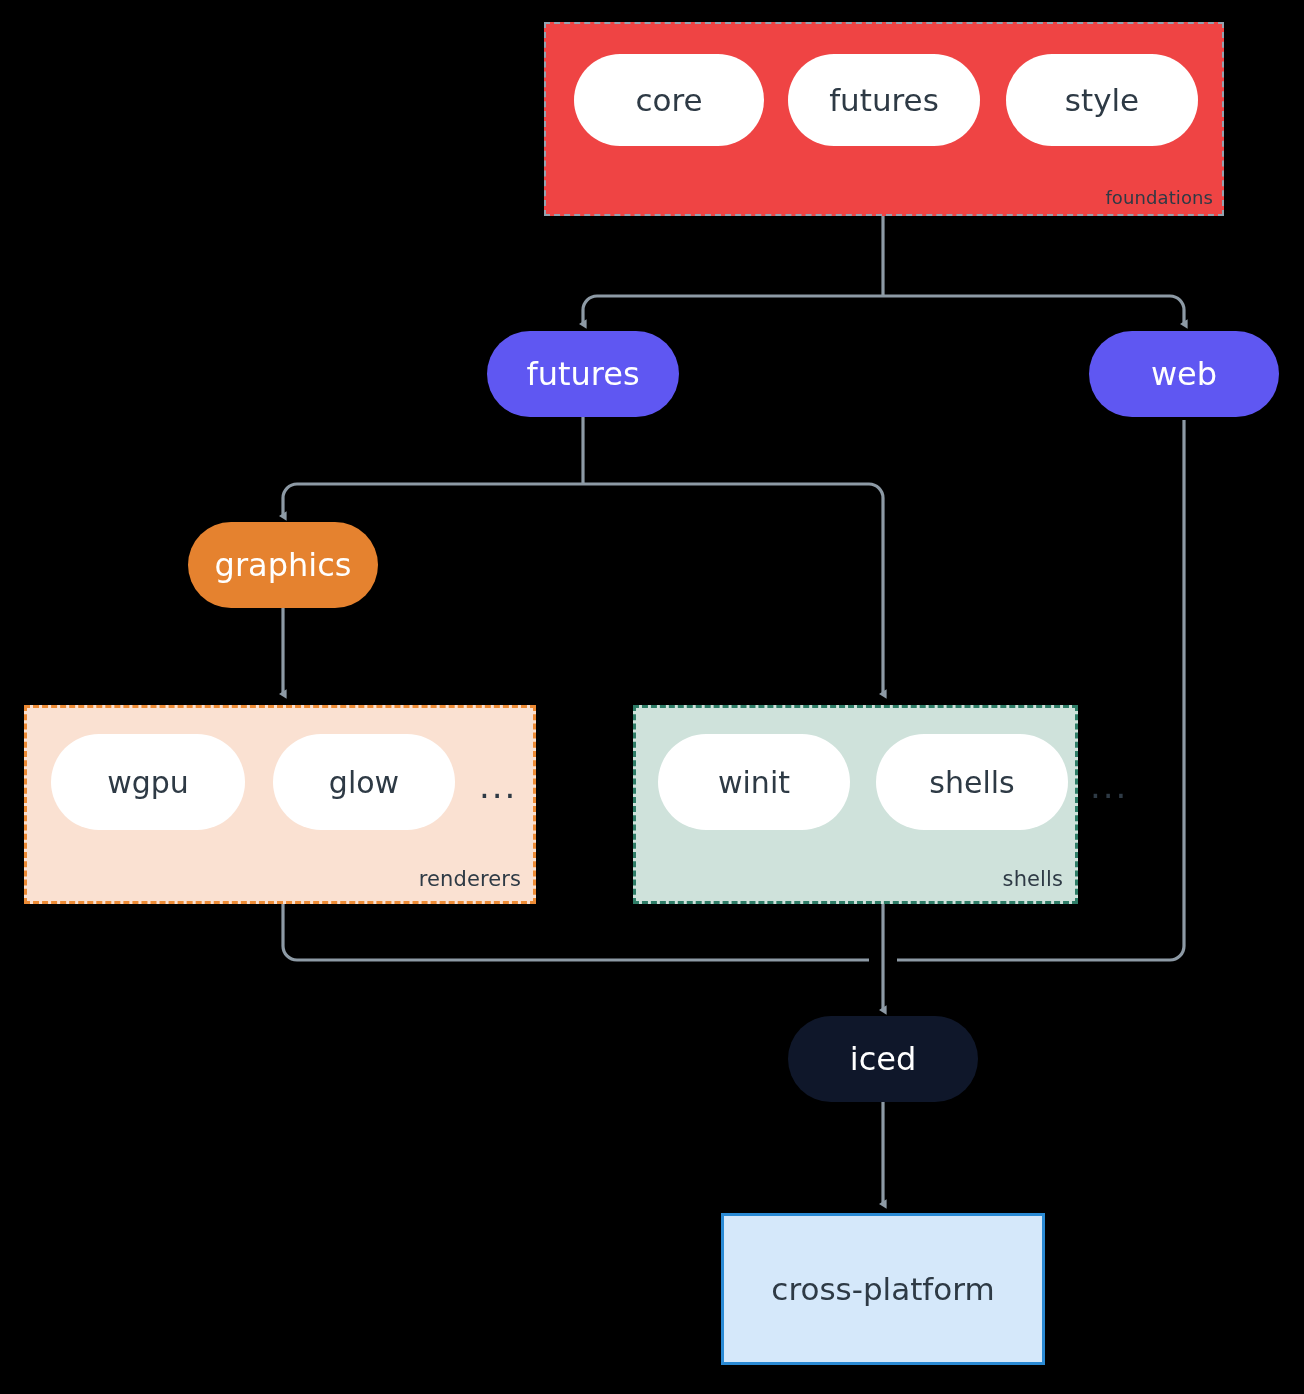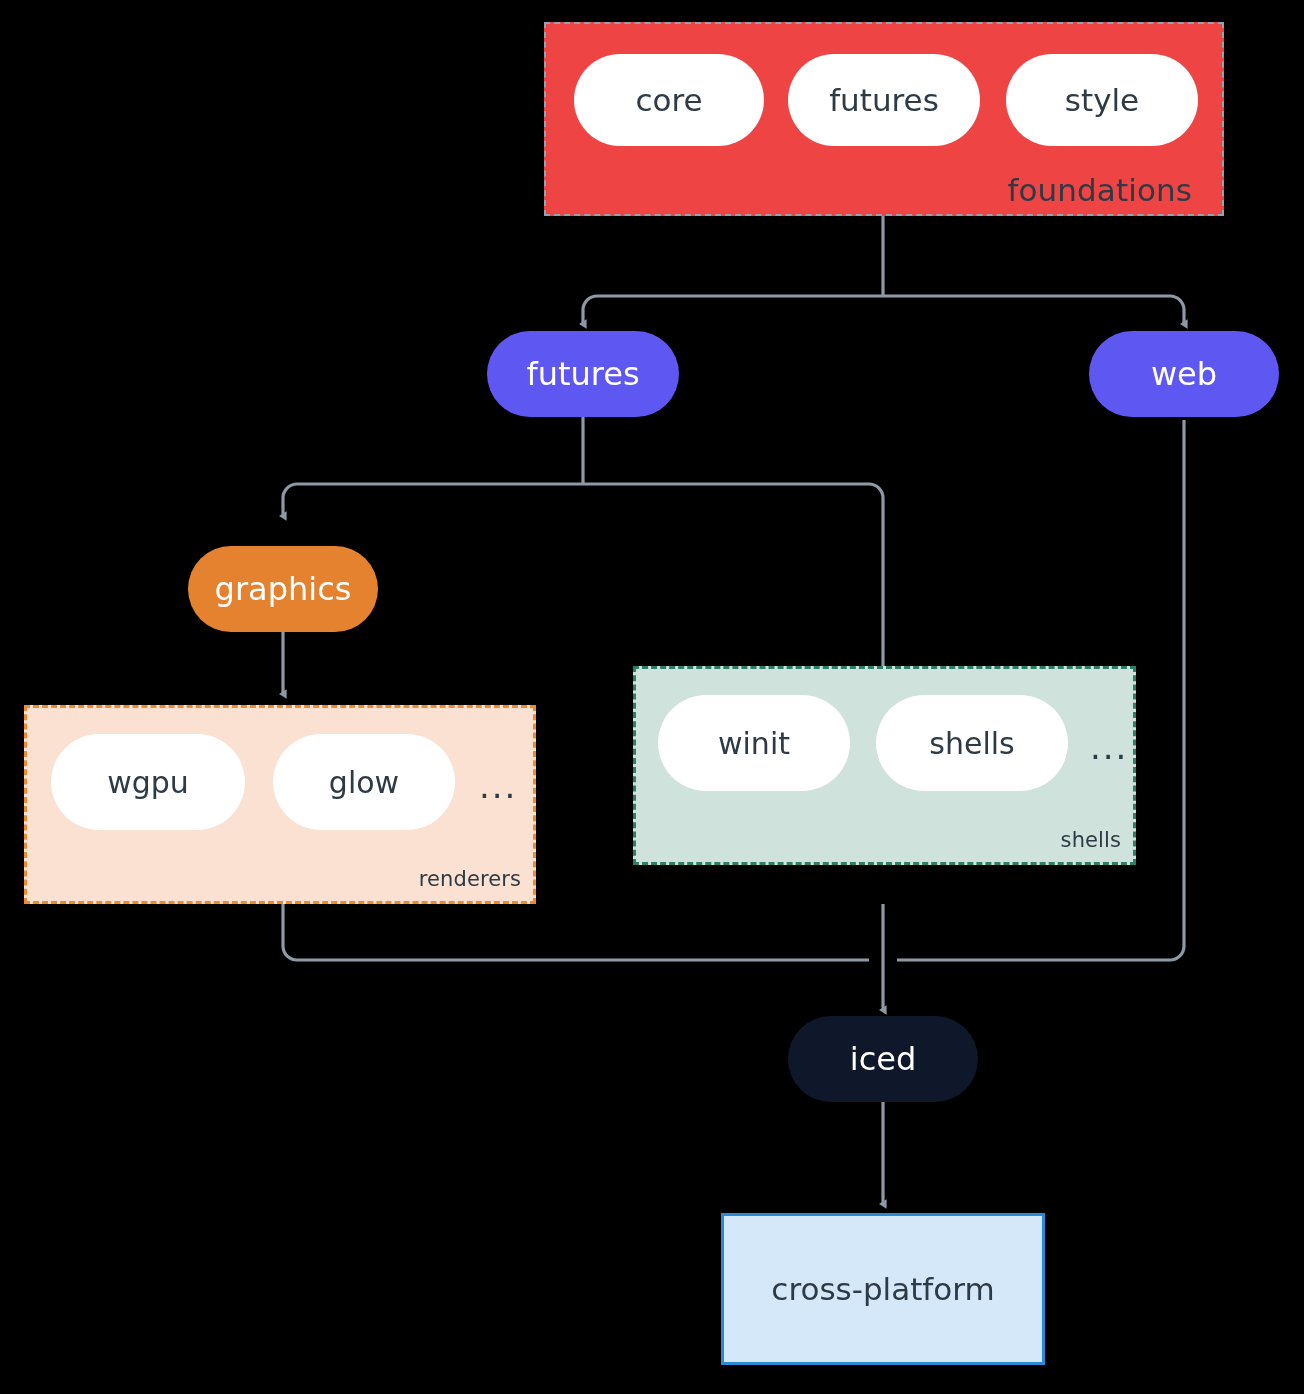--- a/index.html
+++ b/index.html
@@ -35,23 +35,23 @@
     background: #FAE1D2;
     border: 3px dashed #ED8B35;
     padding-left: 31px;
   }
   .group-shells {
     background: #CFE2DB;
     border: 3px dashed #2E7D67;
   }
   .group-label {
     position: absolute;
-    right: 30px;
+    right: 9px;
     bottom: 6px;
-    font-size: 31px;
+    font-size: 18px;
     color: #2E3A45;
     letter-spacing: 0.1px;
     white-space: nowrap;
   }
   .group-renderers .group-label,
   .group-shells .group-label {
     font-size: 21px;
     right: 12px;
     bottom: 10px;
   }
@@ -154,36 +154,36 @@
   </div>
 
   <div class="node-pill node-native" style="left:487px; top:331px; width:192px; height:86px;">
     <span>futures</span>
   </div>
 
   <div class="node-pill node-web" style="left:1089px; top:331px; width:190px; height:86px;">
     <span>web</span>
   </div>
 
-  <div class="node-pill node-graphics" style="left:188px; top:522px; width:190px; height:86px;margin-top:24px;">
+  <div class="node-pill node-graphics" style="left:188px; top:522px; width:190px; height:86px;">
     <span>graphics</span>
   </div>
 
   <div class="group-box group-renderers" style="left:24px; top:705px; width:512px; height:199px;">
     <div class="pill-white small" style="left:24px; top:26px; width:194px; height:96px;">
       <span>wgpu</span>
     </div>
     <div class="pill-white small" style="left:246px; top:26px; width:182px; height:96px;">
       <span>glow</span>
     </div>
     <div class="ellipsis" style="left:452px; top:61px;">...</div>
     <div class="group-label">renderers</div>
   </div>
 
-  <div class="group-box group-shells" style="left:633px; top:666px; width:503px; height:199px;">
+  <div class="group-box group-shells" style="left:633px; top:705px; width:445px; height:199px;">
     <div class="pill-white small" style="left:22px; top:26px; width:192px; height:96px;">
       <span>winit</span>
     </div>
     <div class="pill-white small" style="left:240px; top:26px; width:192px; height:96px;">
       <span>shells</span>
     </div>
     <div class="ellipsis" style="left:454px; top:61px;">...</div>
     <div class="group-label">shells</div>
   </div>
 

